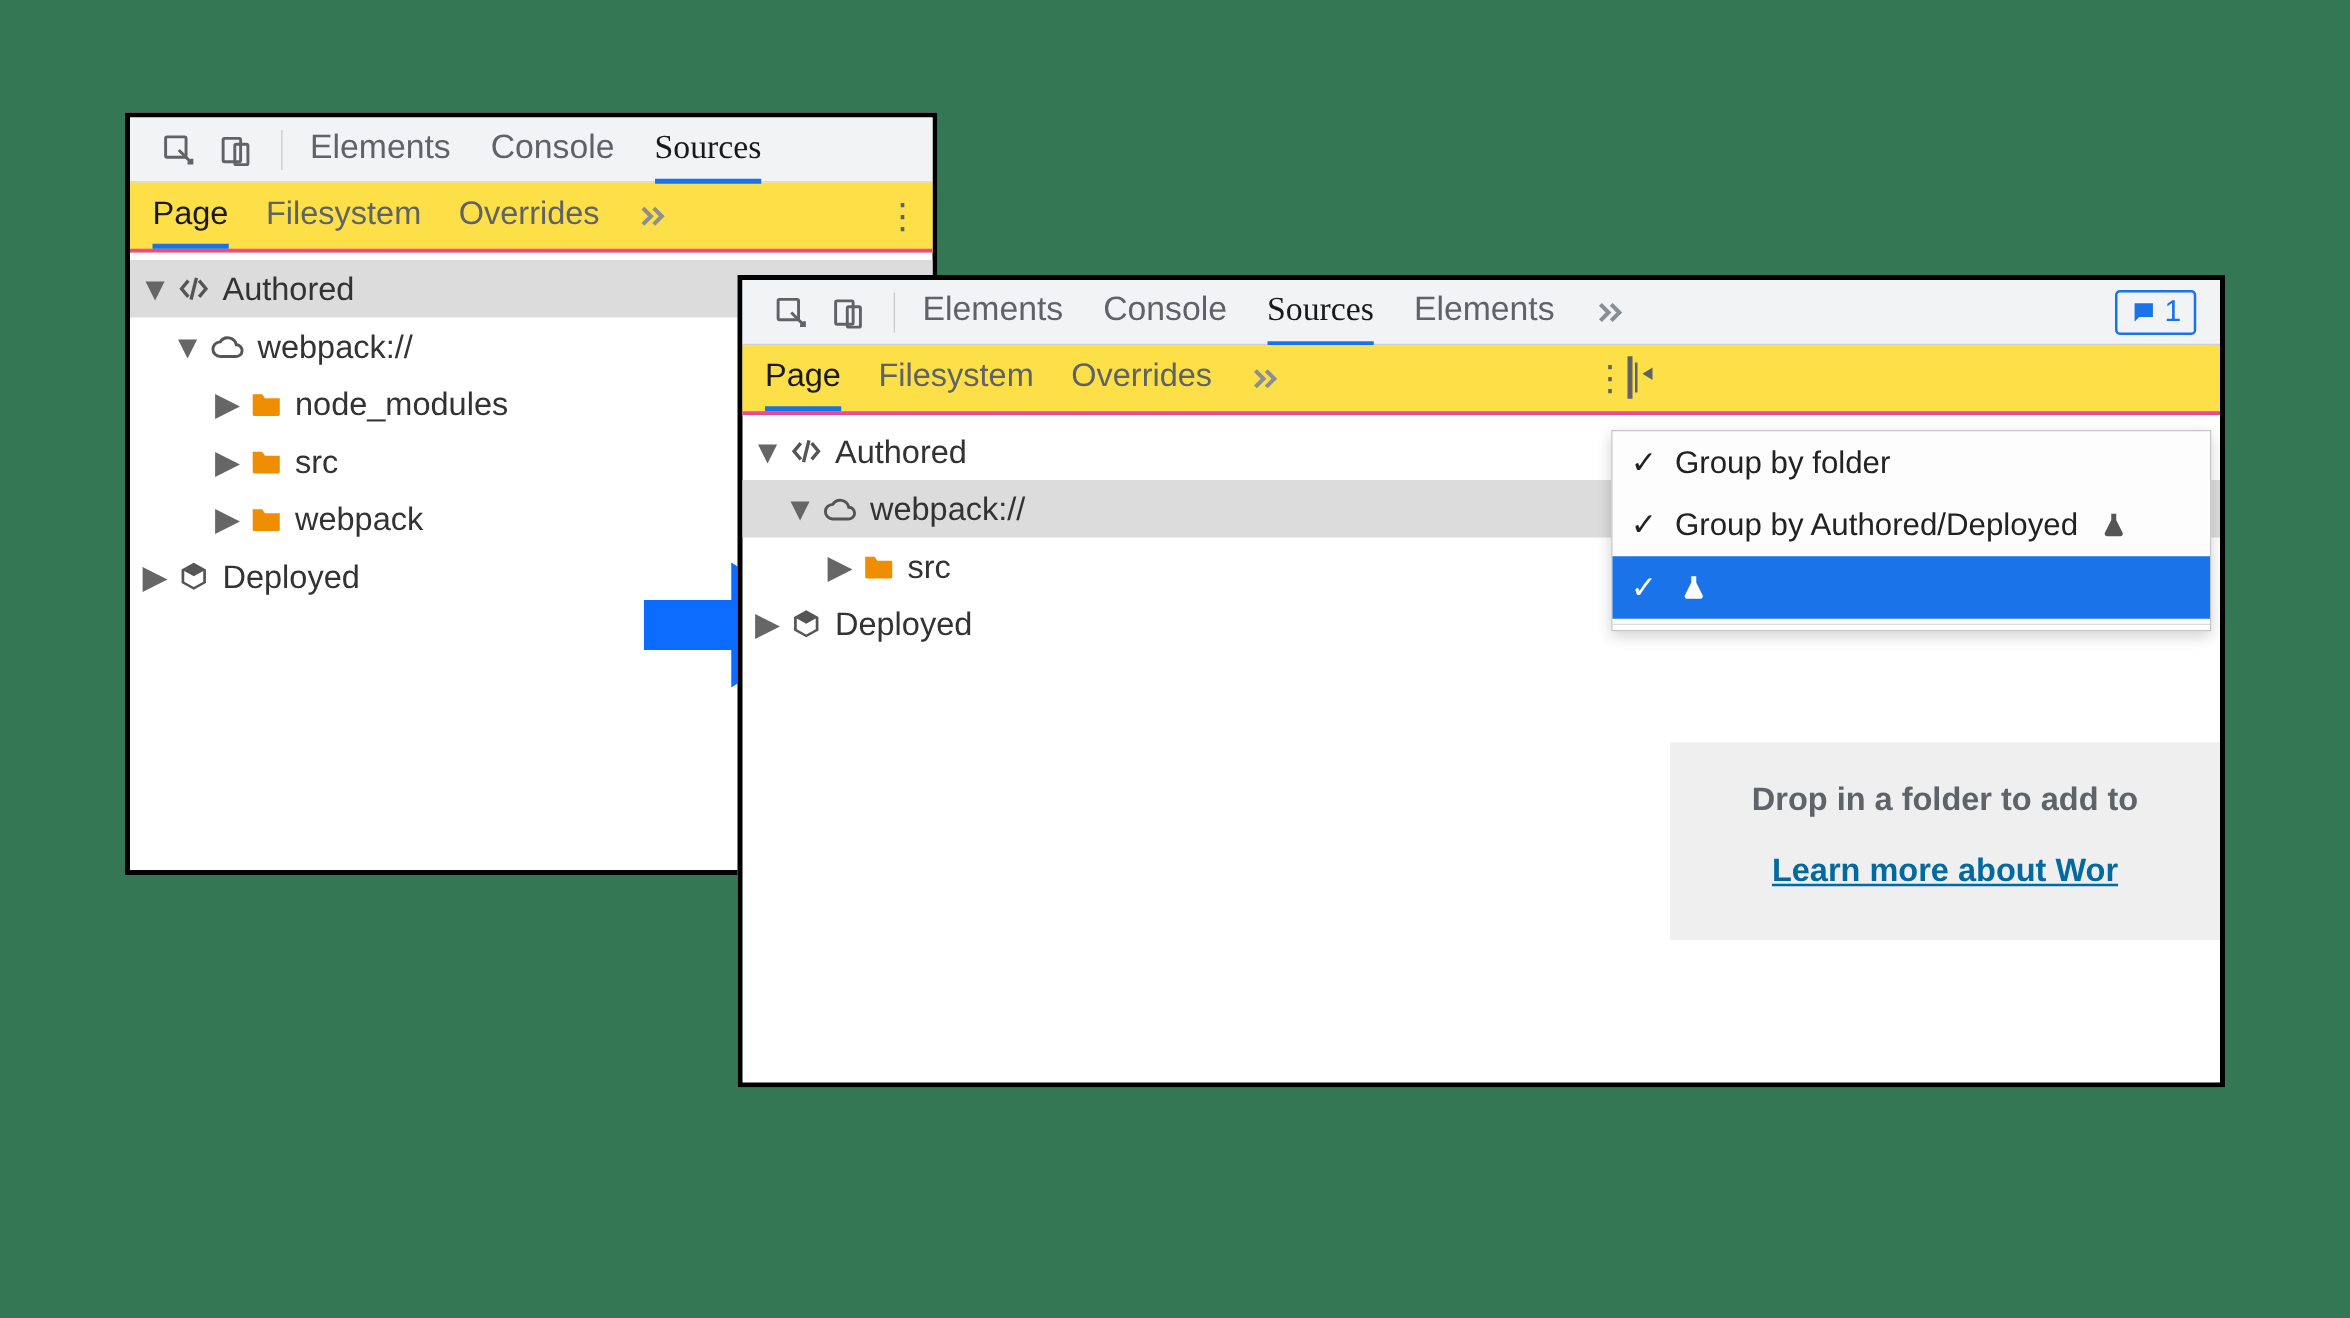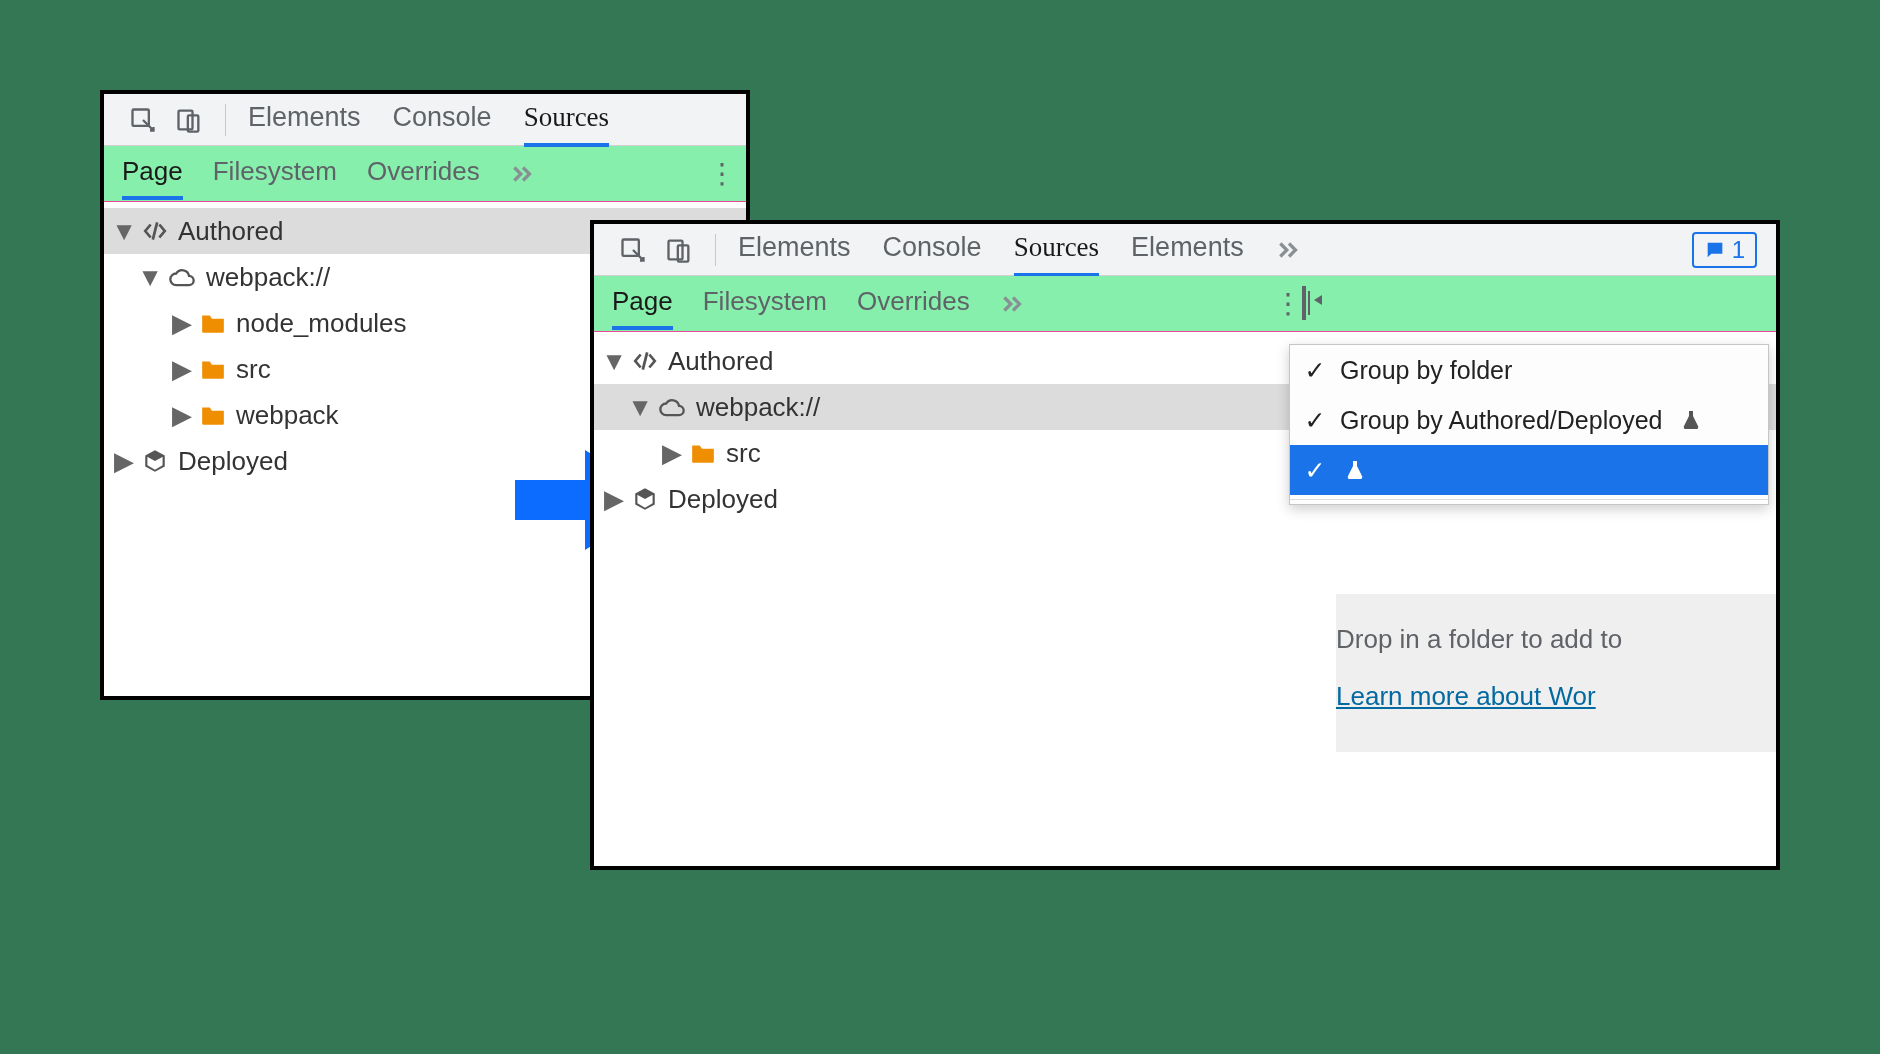--- a/index.html
+++ b/index.html
@@ -47,22 +47,22 @@
     display: flex; align-items: center;
     border-bottom: 4px solid transparent;
     cursor: pointer;
   }
   .tab-main.active { color: #1a1a1a; border-bottom: 4px solid #1a73e8; font-family: Liberation Serif, serif; }
 
   .subbar {
     display: flex;
     align-items: center;
     height: 56px;
-    background: #86efac;
-    border-bottom: 1px solid #ec4899;
+    background: #fde047;
+    border-bottom: 3px solid #ec4899;
     padding: 0 10px;
   }
   .subtabs { display: flex; align-items: center; gap: 30px; padding-left: 8px; flex: 1; }
   .tab-sub {
     color: #5f6368; font-size: 26px;
     height: 52px; display: flex; align-items: center;
     border-bottom: 4px solid transparent;
     cursor: pointer;
   }
   .tab-sub.active { color: #1a1a1a; border-bottom: 4px solid #1a73e8; }
@@ -106,22 +106,22 @@
     cursor: pointer;
   }
   .ctx-item .check { width: 22px; text-align:center; }
   .ctx-item.selected { background:#1a73e8; color:#fff; }
   .ctx-sep { height:1px; background:#dcdcdc; margin:4px 0; }
   .ctx-item .shortcut { margin-left:auto; color:#666; font-size:23px; letter-spacing:2px; }
 
   
   .ws-hint {
     position:absolute; right:0; top: 400px;
-    width: 440px; text-align:left; color:#5f6368;
-    background:#efefef; padding: 10px 0 40px 0;
+    width: 440px; text-align:center; color:#5f6368;
+    background:#efefef; padding: 10px 0 40px 0; font-weight: bold;
   }
   .ws-hint a { color:#0369a1; text-decoration: underline; }
 
   
   .dbl-chev { color:#8a8f94; }
 
   
   #big-arrow {
     position:absolute; left:515px; top:445px;
     color:#0b6cff;

